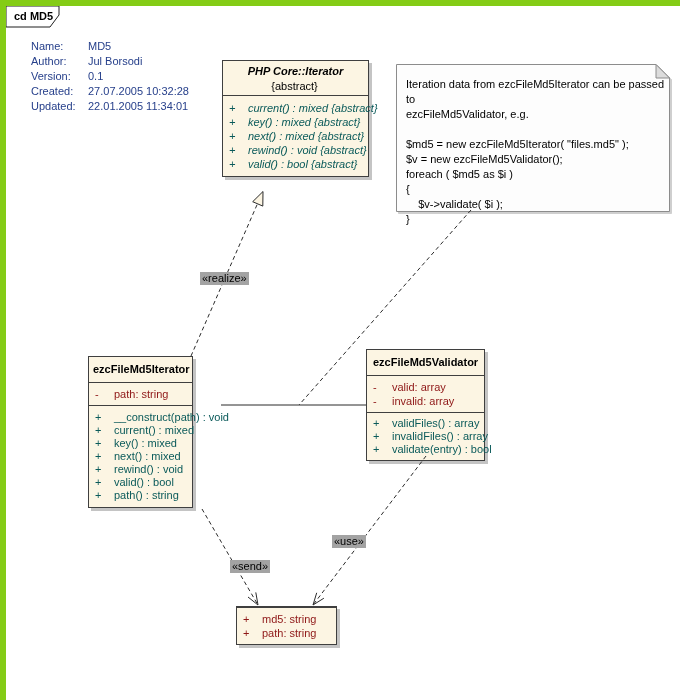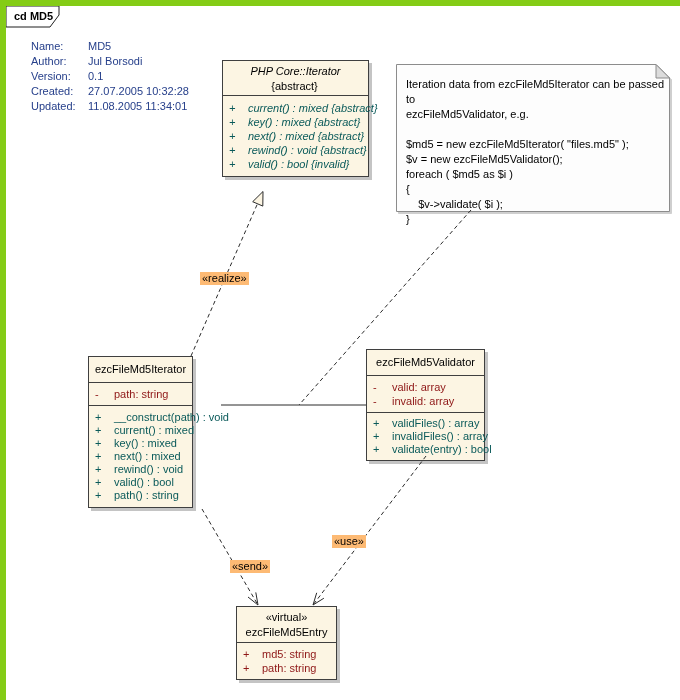--- a/index.html
+++ b/index.html
@@ -19,21 +19,21 @@
     color:#27408b;
   }
 
   
   .cls{
     position:absolute;z-index:2;background:#fcf5e3;border:1px solid #3f3f3f;
     box-shadow:3px 3px 0 #c4c4c4;box-sizing:border-box;
   }
   .cls-header{text-align:center;padding:3px 4px 2px 4px;}
   .stereotype{line-height:15px;}
-  .cls-name{font-weight:normal;line-height:15px;}
+  .cls-name{font-weight:bold;line-height:15px;}
   .cls-name.plain{font-weight:normal;}
   .modifier{line-height:14px;padding-right:2px;}
   .compartment{border-top:1px solid #3f3f3f;padding:5px 3px 5px 6px;}
   .compartment.tight{padding:4px 3px 4px 6px;}
   .row{display:flex;line-height:14px;}
   .row.slim{line-height:13px;}
   .row .vis{width:13px;flex:none;}
   .row .txt{padding-left:6px;white-space:nowrap;}
   .attrs .row{color:#8e1616;}
   .methods .row{color:#0a5a5a;}
@@ -43,21 +43,21 @@
   #note{position:absolute;left:390px;top:58px;width:274px;height:148px;z-index:2;}
   #note svg{position:absolute;left:0;top:0;filter:drop-shadow(2px 2px 0 #cfcfcf);}
   #note-text{
     position:absolute;left:0;top:0;right:0;bottom:0;
     padding:13px 0 6px 10px;white-space:pre-wrap;line-height:15px;color:#000;
   }
 
   
   #connectors{position:absolute;left:0;top:0;z-index:3;pointer-events:none;}
   .conn-label{
-    position:absolute;z-index:3;background:#fdba74;padding:0 2px;line-height:13px;color:#000;
+    position:absolute;z-index:3;background:#a3a3a3;padding:0 2px;line-height:13px;color:#000;
   }
   #lbl-realize{left:194px;top:266px;}
   #lbl-send{left:205px;top:554px;margin-left:19px;}
   #lbl-use{left:326px;top:529px;}
 </style>
 </head>
 <body>
 
 <div id="frame">
 
@@ -69,21 +69,21 @@
   <div id="metadata">
     <span>Name:</span>
     <span>MD5</span>
     <span>Author:</span>
     <span>Jul Borsodi</span>
     <span>Version:</span>
     <span>0.1</span>
     <span>Created:</span>
     <span>27.07.2005 10:32:28</span>
     <span>Updated:</span>
-    <span>11.08.2005 11:34:01</span>
+    <span>22.01.2005 11:34:01</span>
   </div>
 
   <svg id="connectors" width="678" height="698">
 
     <line x1="185" y1="350" x2="251.8" y2="197" stroke="#2b2b2b" stroke-width="1" stroke-dasharray="4 3"></line>
     <polygon points="257,185.5 256.8,200.1 246.7,195.7" fill="#fcf5e3" stroke="#2b2b2b" stroke-width="1"></polygon>
 
     <line x1="215" y1="399" x2="360" y2="399" stroke="#2b2b2b" stroke-width="1"></line>
 
     <line x1="465" y1="204" x2="293" y2="399" stroke="#2b2b2b" stroke-width="1" stroke-dasharray="4 3"></line>
@@ -116,21 +116,21 @@
       <div class="row">
           <span class="vis">+</span>
           <span class="txt">next() : mixed {abstract}</span>
         </div>
       <div class="row">
           <span class="vis">+</span>
           <span class="txt">rewind() : void {abstract}</span>
         </div>
       <div class="row">
           <span class="vis">+</span>
-          <span class="txt">valid() : bool {invalid}</span>
+          <span class="txt">valid() : bool {abstract}</span>
         </div>
     </div>
   </div>
 
   <div class="cls" style="left:82px;top:350px;width:105px;">
     <div class="cls-header" style="padding:5px 4px;">
       <div class="cls-name">ezcFileMd5Iterator</div>
     </div>
     <div class="compartment tight attrs">
       <div class="row">
@@ -194,24 +194,20 @@
           <span class="txt">invalidFiles() : array</span>
         </div>
       <div class="row slim">
           <span class="vis">+</span>
           <span class="txt">validate(entry) : bool</span>
         </div>
     </div>
   </div>
 
   <div class="cls" style="left:230px;top:600px;width:101px;">
-    <div class="cls-header">
-      <div class="stereotype">«virtual»</div>
-      <div class="cls-name plain">ezcFileMd5Entry</div>
-    </div>
     <div class="compartment tight attrs">
       <div class="row">
           <span class="vis">+</span>
           <span class="txt">md5: string</span>
         </div>
       <div class="row">
           <span class="vis">+</span>
           <span class="txt">path: string</span>
         </div>
     </div>

